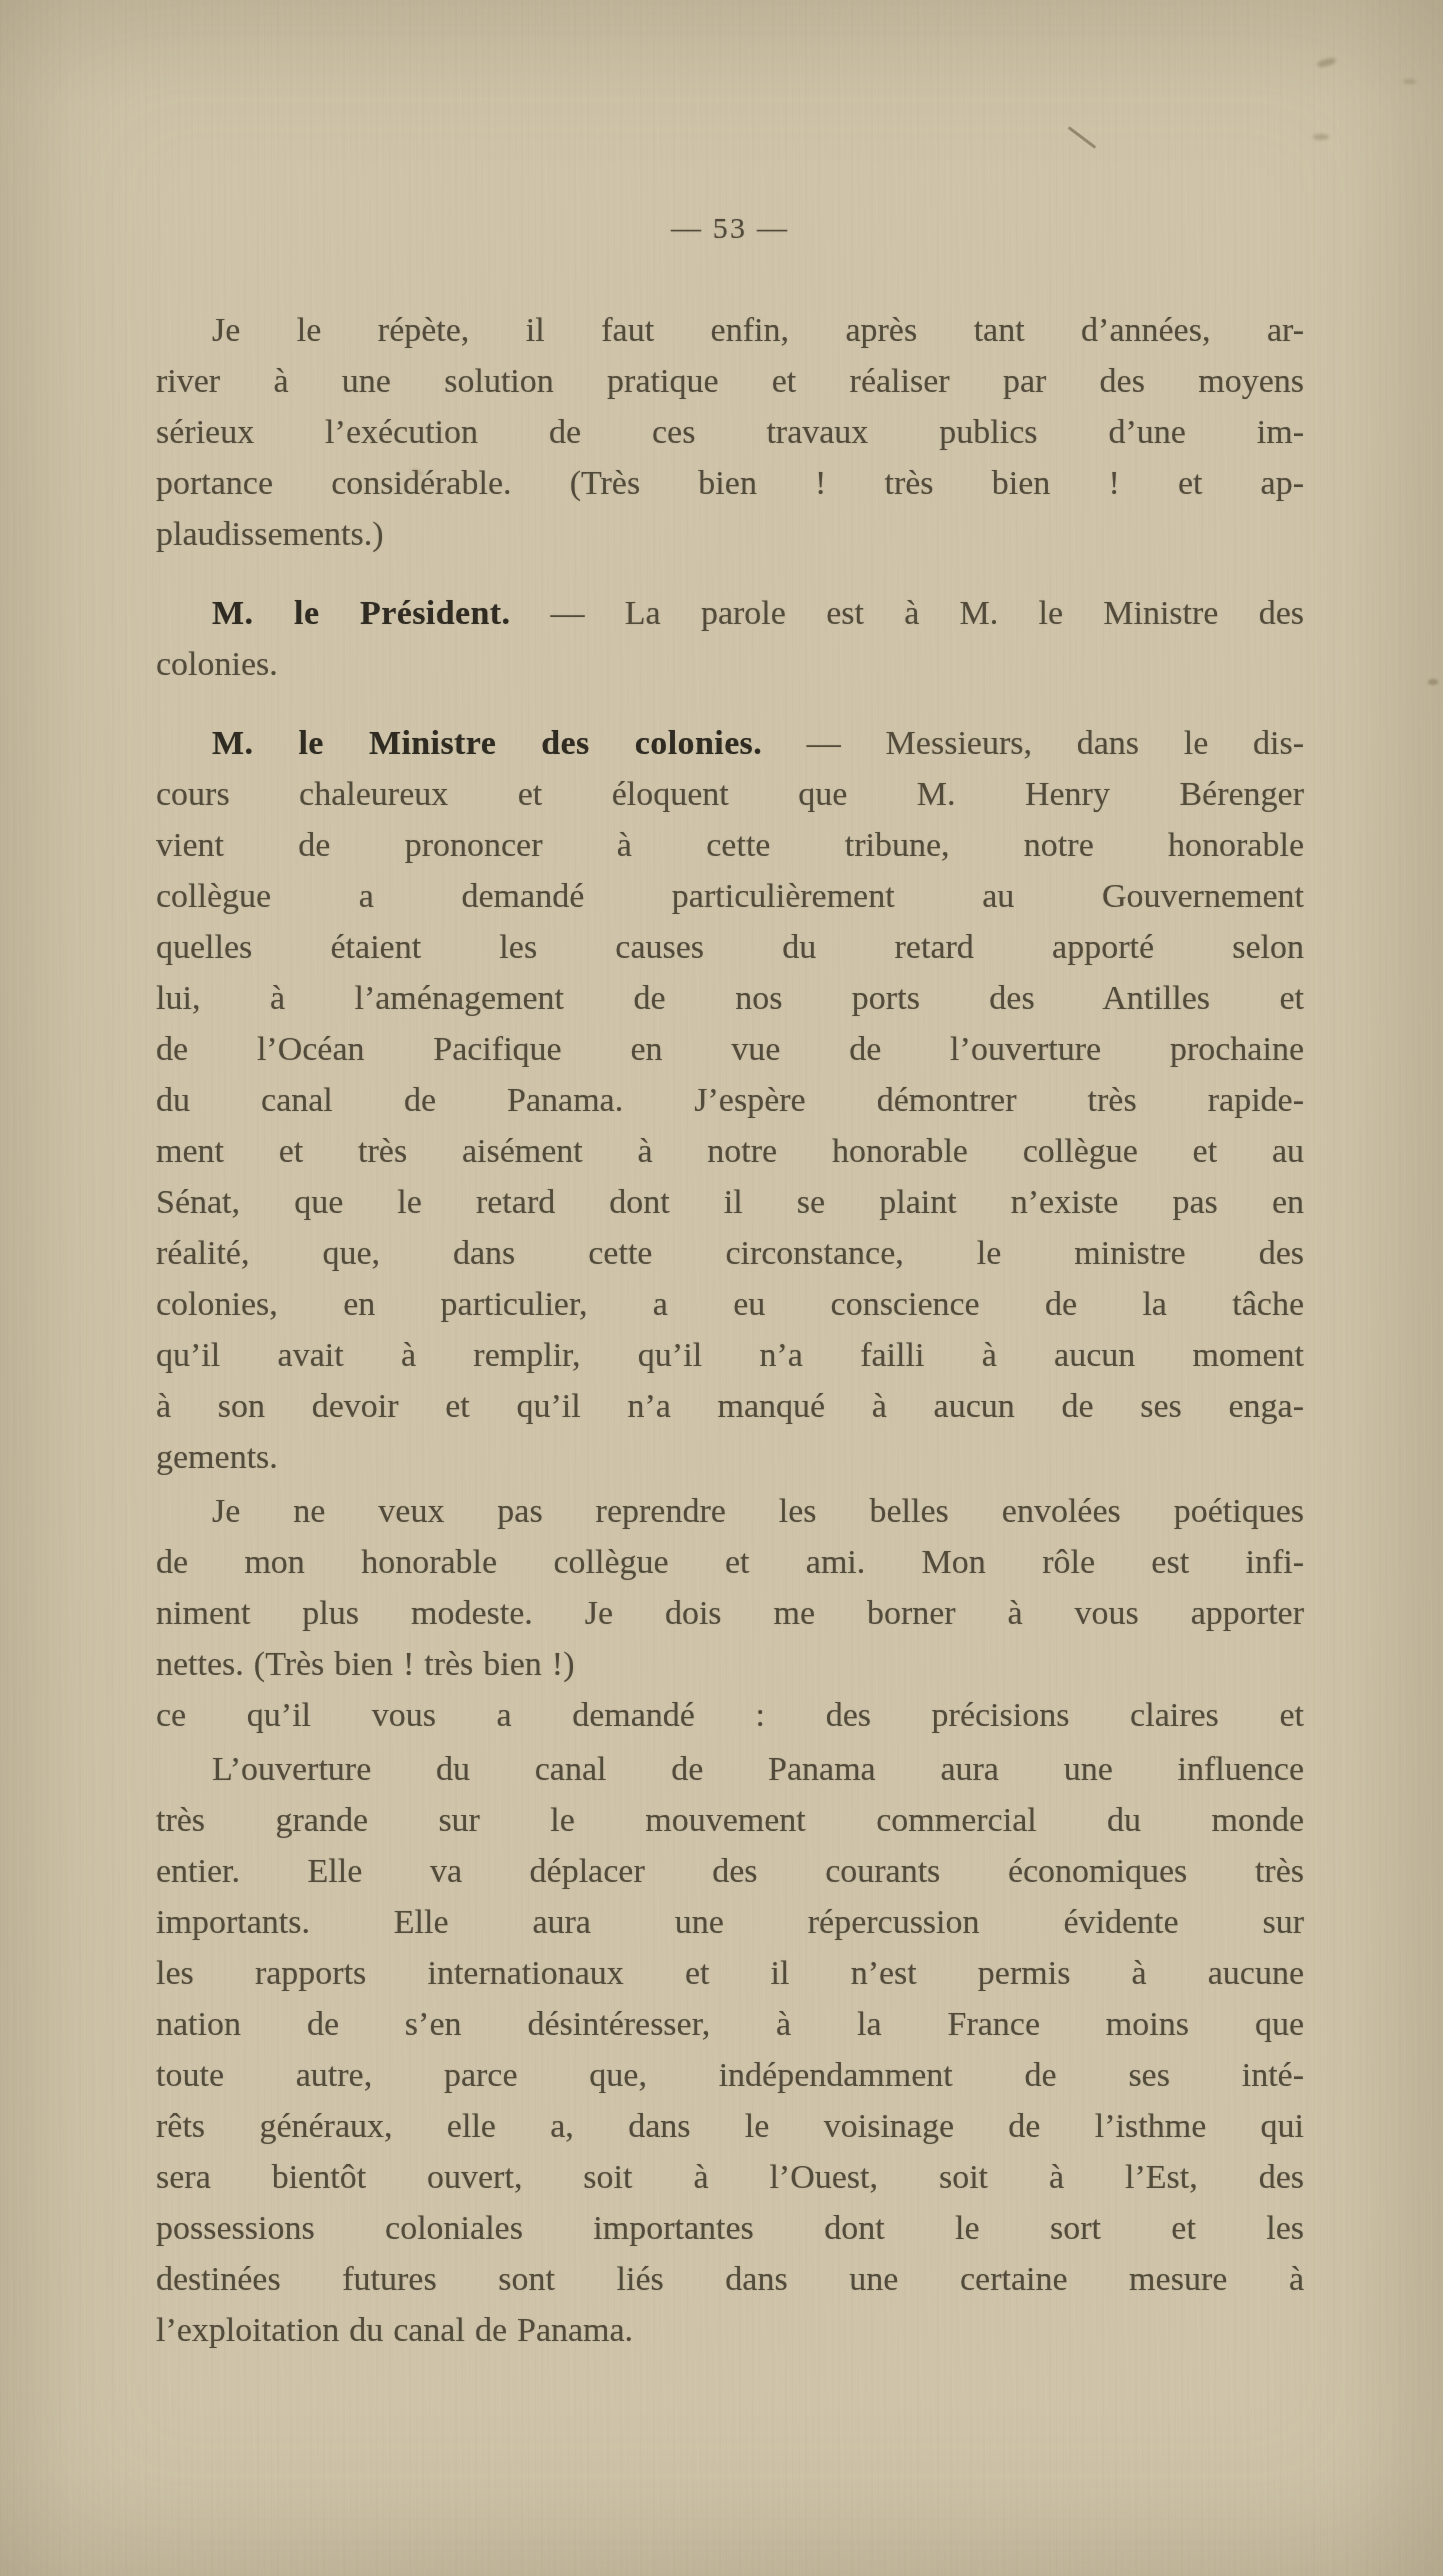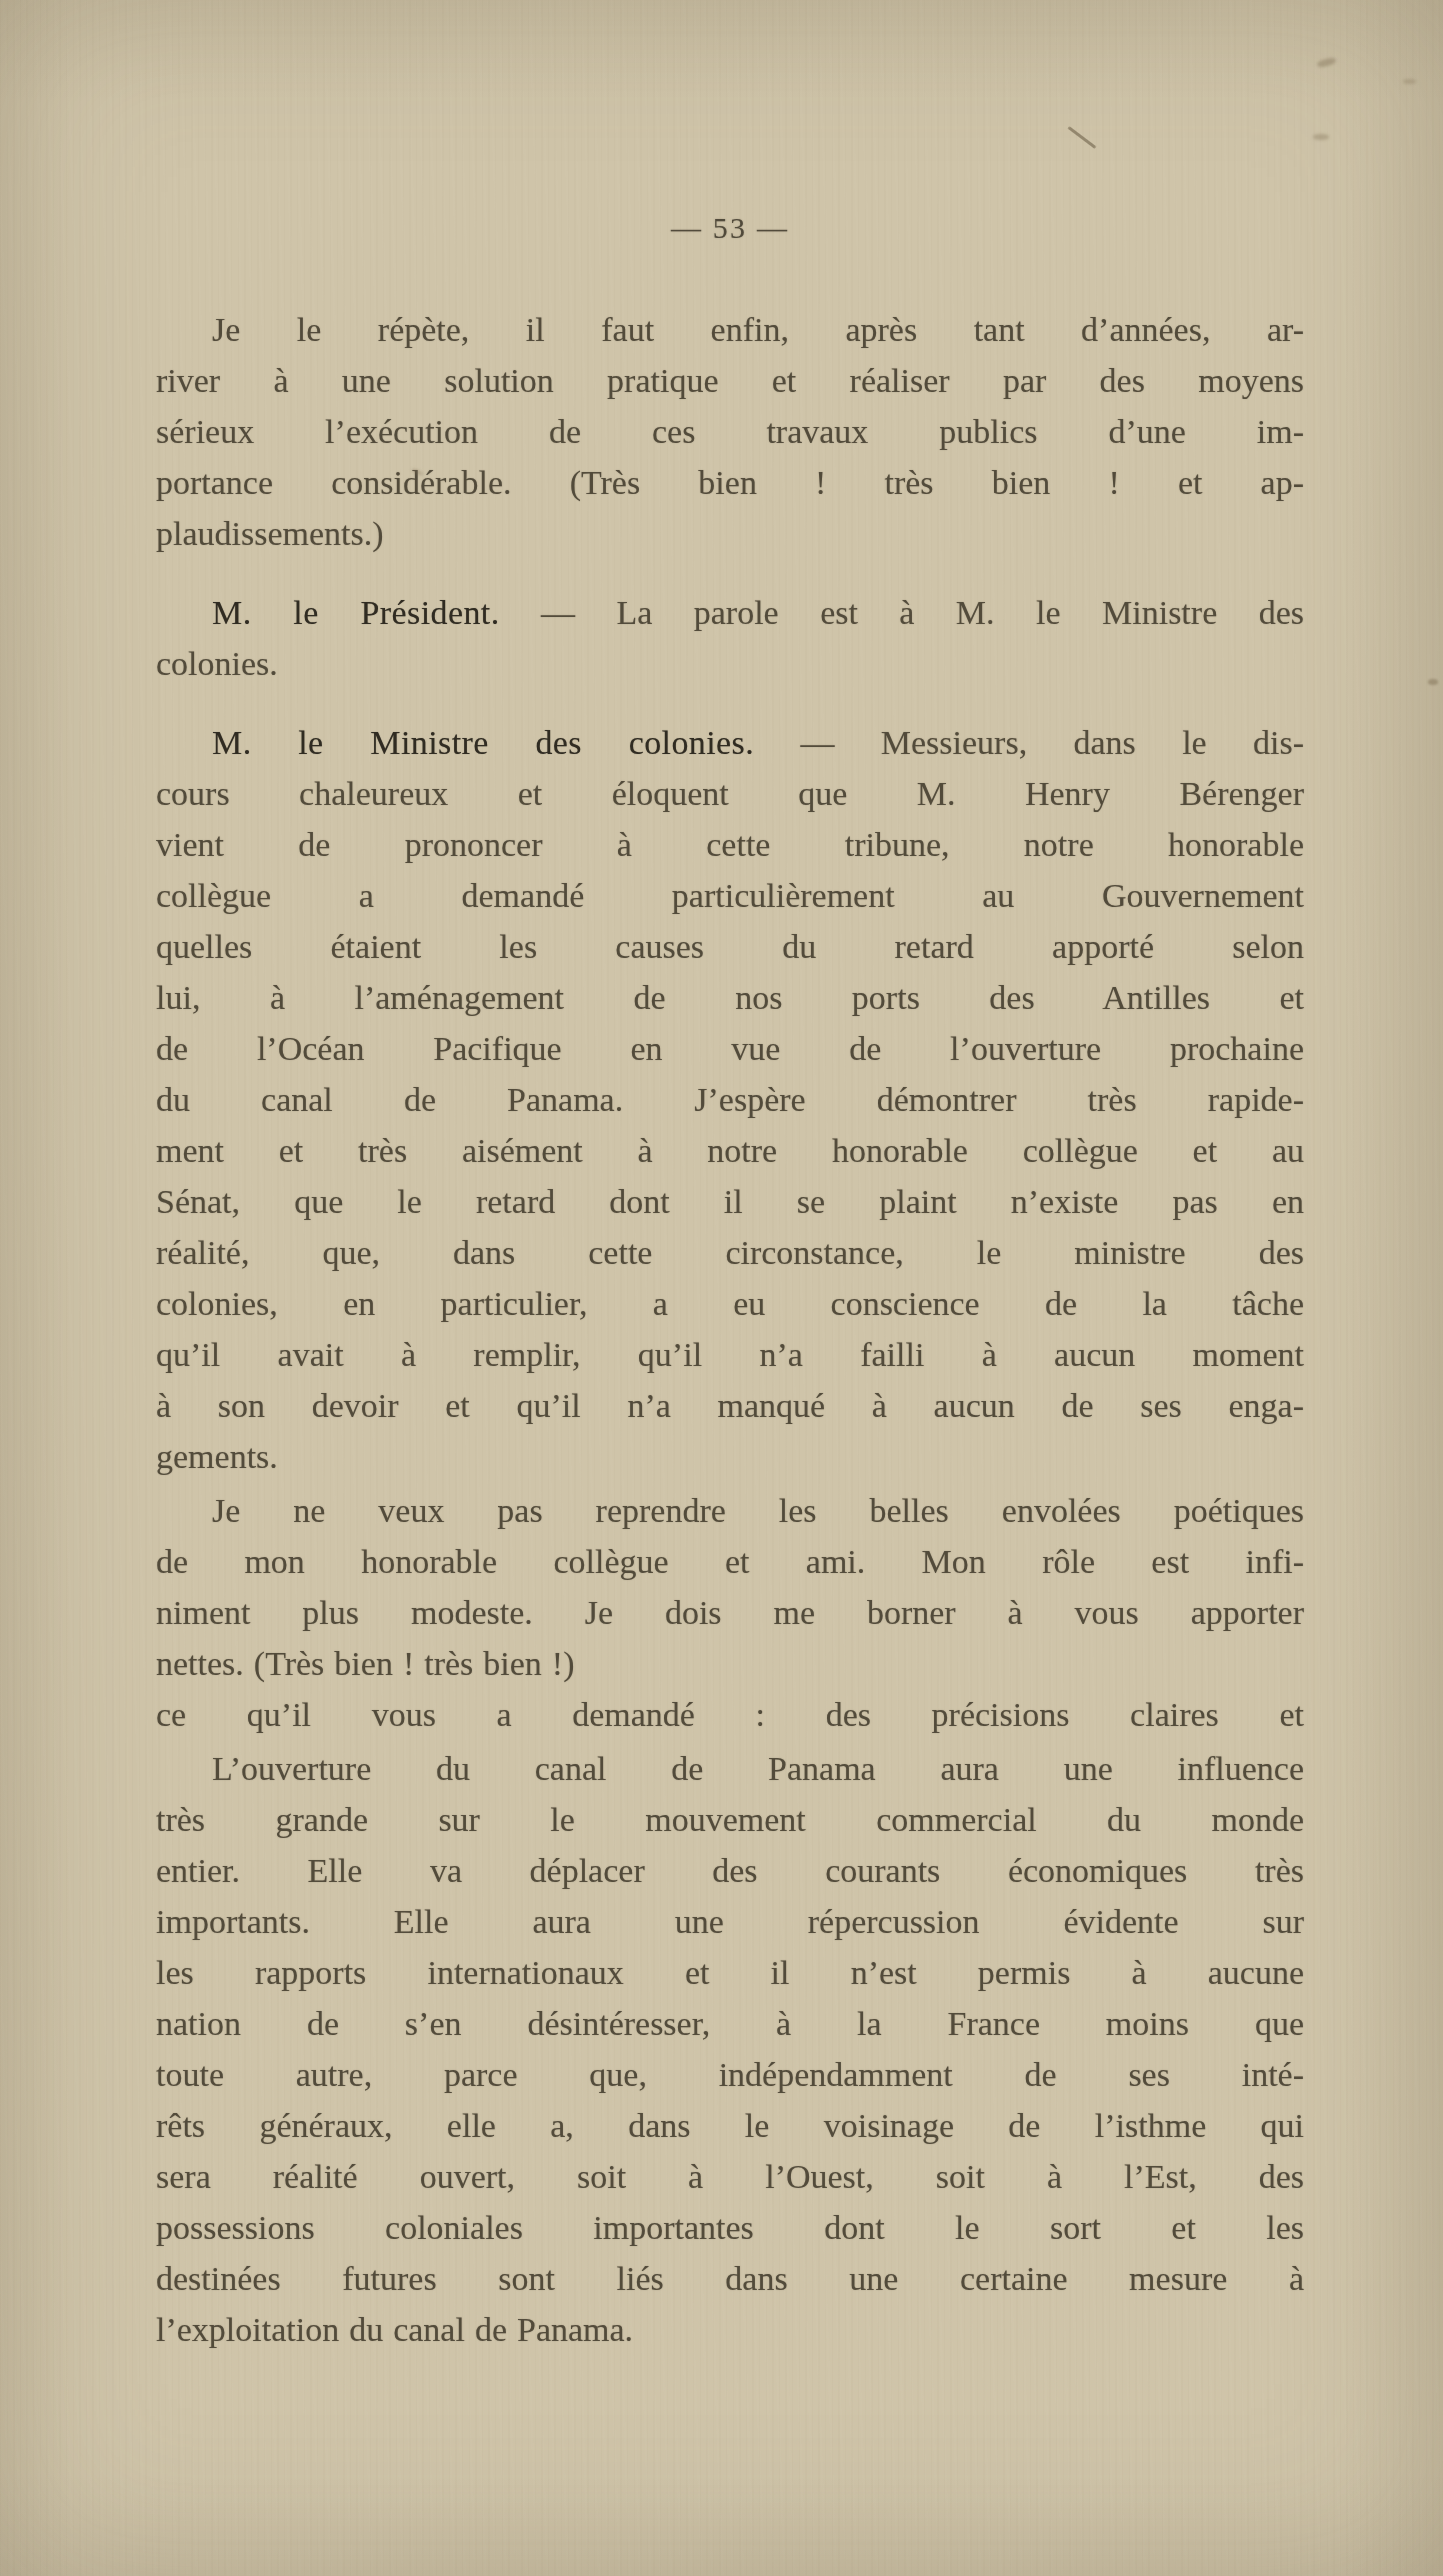--- a/index.html
+++ b/index.html
@@ -50,21 +50,21 @@
     line-height: 51px;
     text-align: justify;
     text-align-last: justify;
     word-spacing: 1.5px;
   }
   .ln.first { text-indent: 56px; }
   .ln.last  { text-align-last: left; }
   .seg.normal { font-style: normal; font-weight: normal; }
   .seg.italic { }
   .seg.bold {
-    font-weight: normal;
+    font-weight: bold;
     color: rgba(41,37,28,0.93);
     text-shadow: 0 0 1px rgba(41,37,28,0.40);
     letter-spacing: 0.4px;
   }
   .speck {
     position: absolute;
     border-radius: 45%;
     pointer-events: none;
   }
   .speck.hair {
@@ -122,21 +122,21 @@
       </div>
       <div class="para body">
         <div class="ln first"><span class="seg normal">L’ouverture du canal de Panama aura une influence</span></div>
         <div class="ln"><span class="seg normal">très grande sur le mouvement commercial du monde</span></div>
         <div class="ln"><span class="seg normal">entier. Elle va déplacer des courants économiques très</span></div>
         <div class="ln"><span class="seg normal">importants. Elle aura une répercussion évidente sur</span></div>
         <div class="ln"><span class="seg normal">les rapports internationaux et il n’est permis à aucune</span></div>
         <div class="ln"><span class="seg normal">nation de s’en désintéresser, à la France moins que</span></div>
         <div class="ln"><span class="seg normal">toute autre, parce que, indépendamment de ses inté-</span></div>
         <div class="ln"><span class="seg normal">rêts généraux, elle a, dans le voisinage de l’isthme qui</span></div>
-        <div class="ln"><span class="seg normal">sera réalité ouvert, soit à l’Ouest, soit à l’Est, des</span></div>
+        <div class="ln"><span class="seg normal">sera bientôt ouvert, soit à l’Ouest, soit à l’Est, des</span></div>
         <div class="ln"><span class="seg normal">possessions coloniales importantes dont le sort et les</span></div>
         <div class="ln"><span class="seg normal">destinées futures sont liés dans une certaine mesure à</span></div>
         <div class="ln last"><span class="seg normal">l’exploitation du canal de Panama.</span></div>
       </div>
     </main>
 
   <div class="speck hair"></div>
   <div class="speck s1"></div>
   <div class="speck s2"></div>
   <div class="speck s3"></div>

